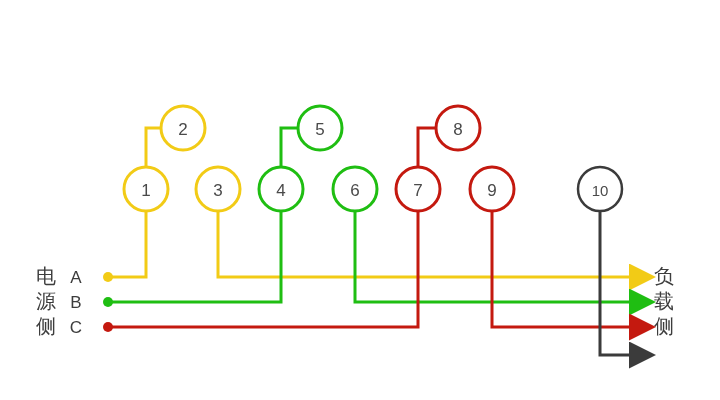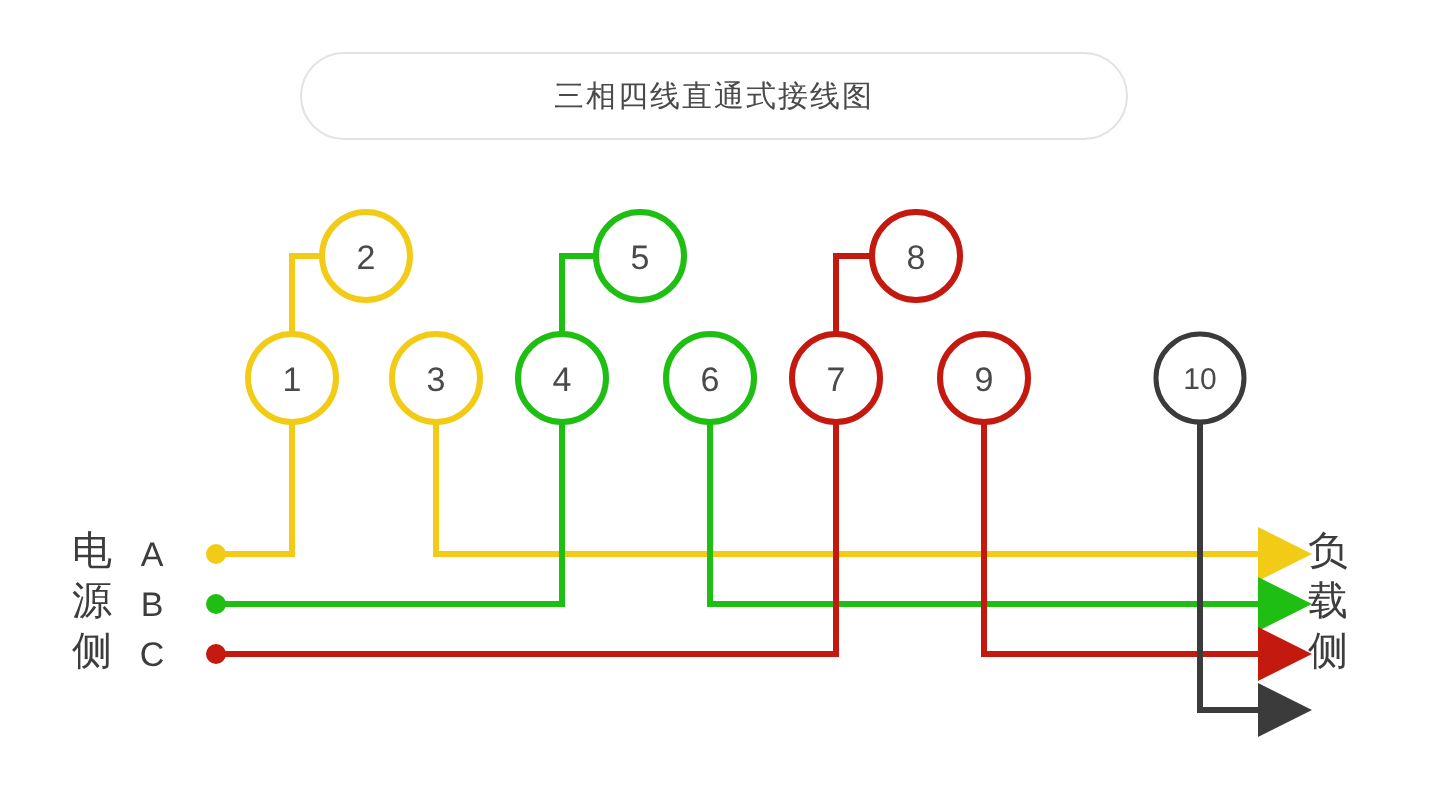--- a/index.html
+++ b/index.html
@@ -76,23 +76,20 @@
   }
   .term-num.wide {
     font-size: 15px;
   }
 </style>
 </head>
 <body>
 
 <div id="diagram-root">
 
-  <div class="title-pill">
-    <span class="title-text">三相四线直通式接线图</span>
-  </div>
 
   <div class="side-label vertical" style="left:34px; top:264px;">
     <div>电</div>
     <div>源</div>
     <div>侧</div>
   </div>
 
   <div class="phase-label" style="left:68px; top:265px;">A</div>
   <div class="phase-label" style="left:68px; top:290px;">B</div>
   <div class="phase-label" style="left:68px; top:315px;">C</div>

